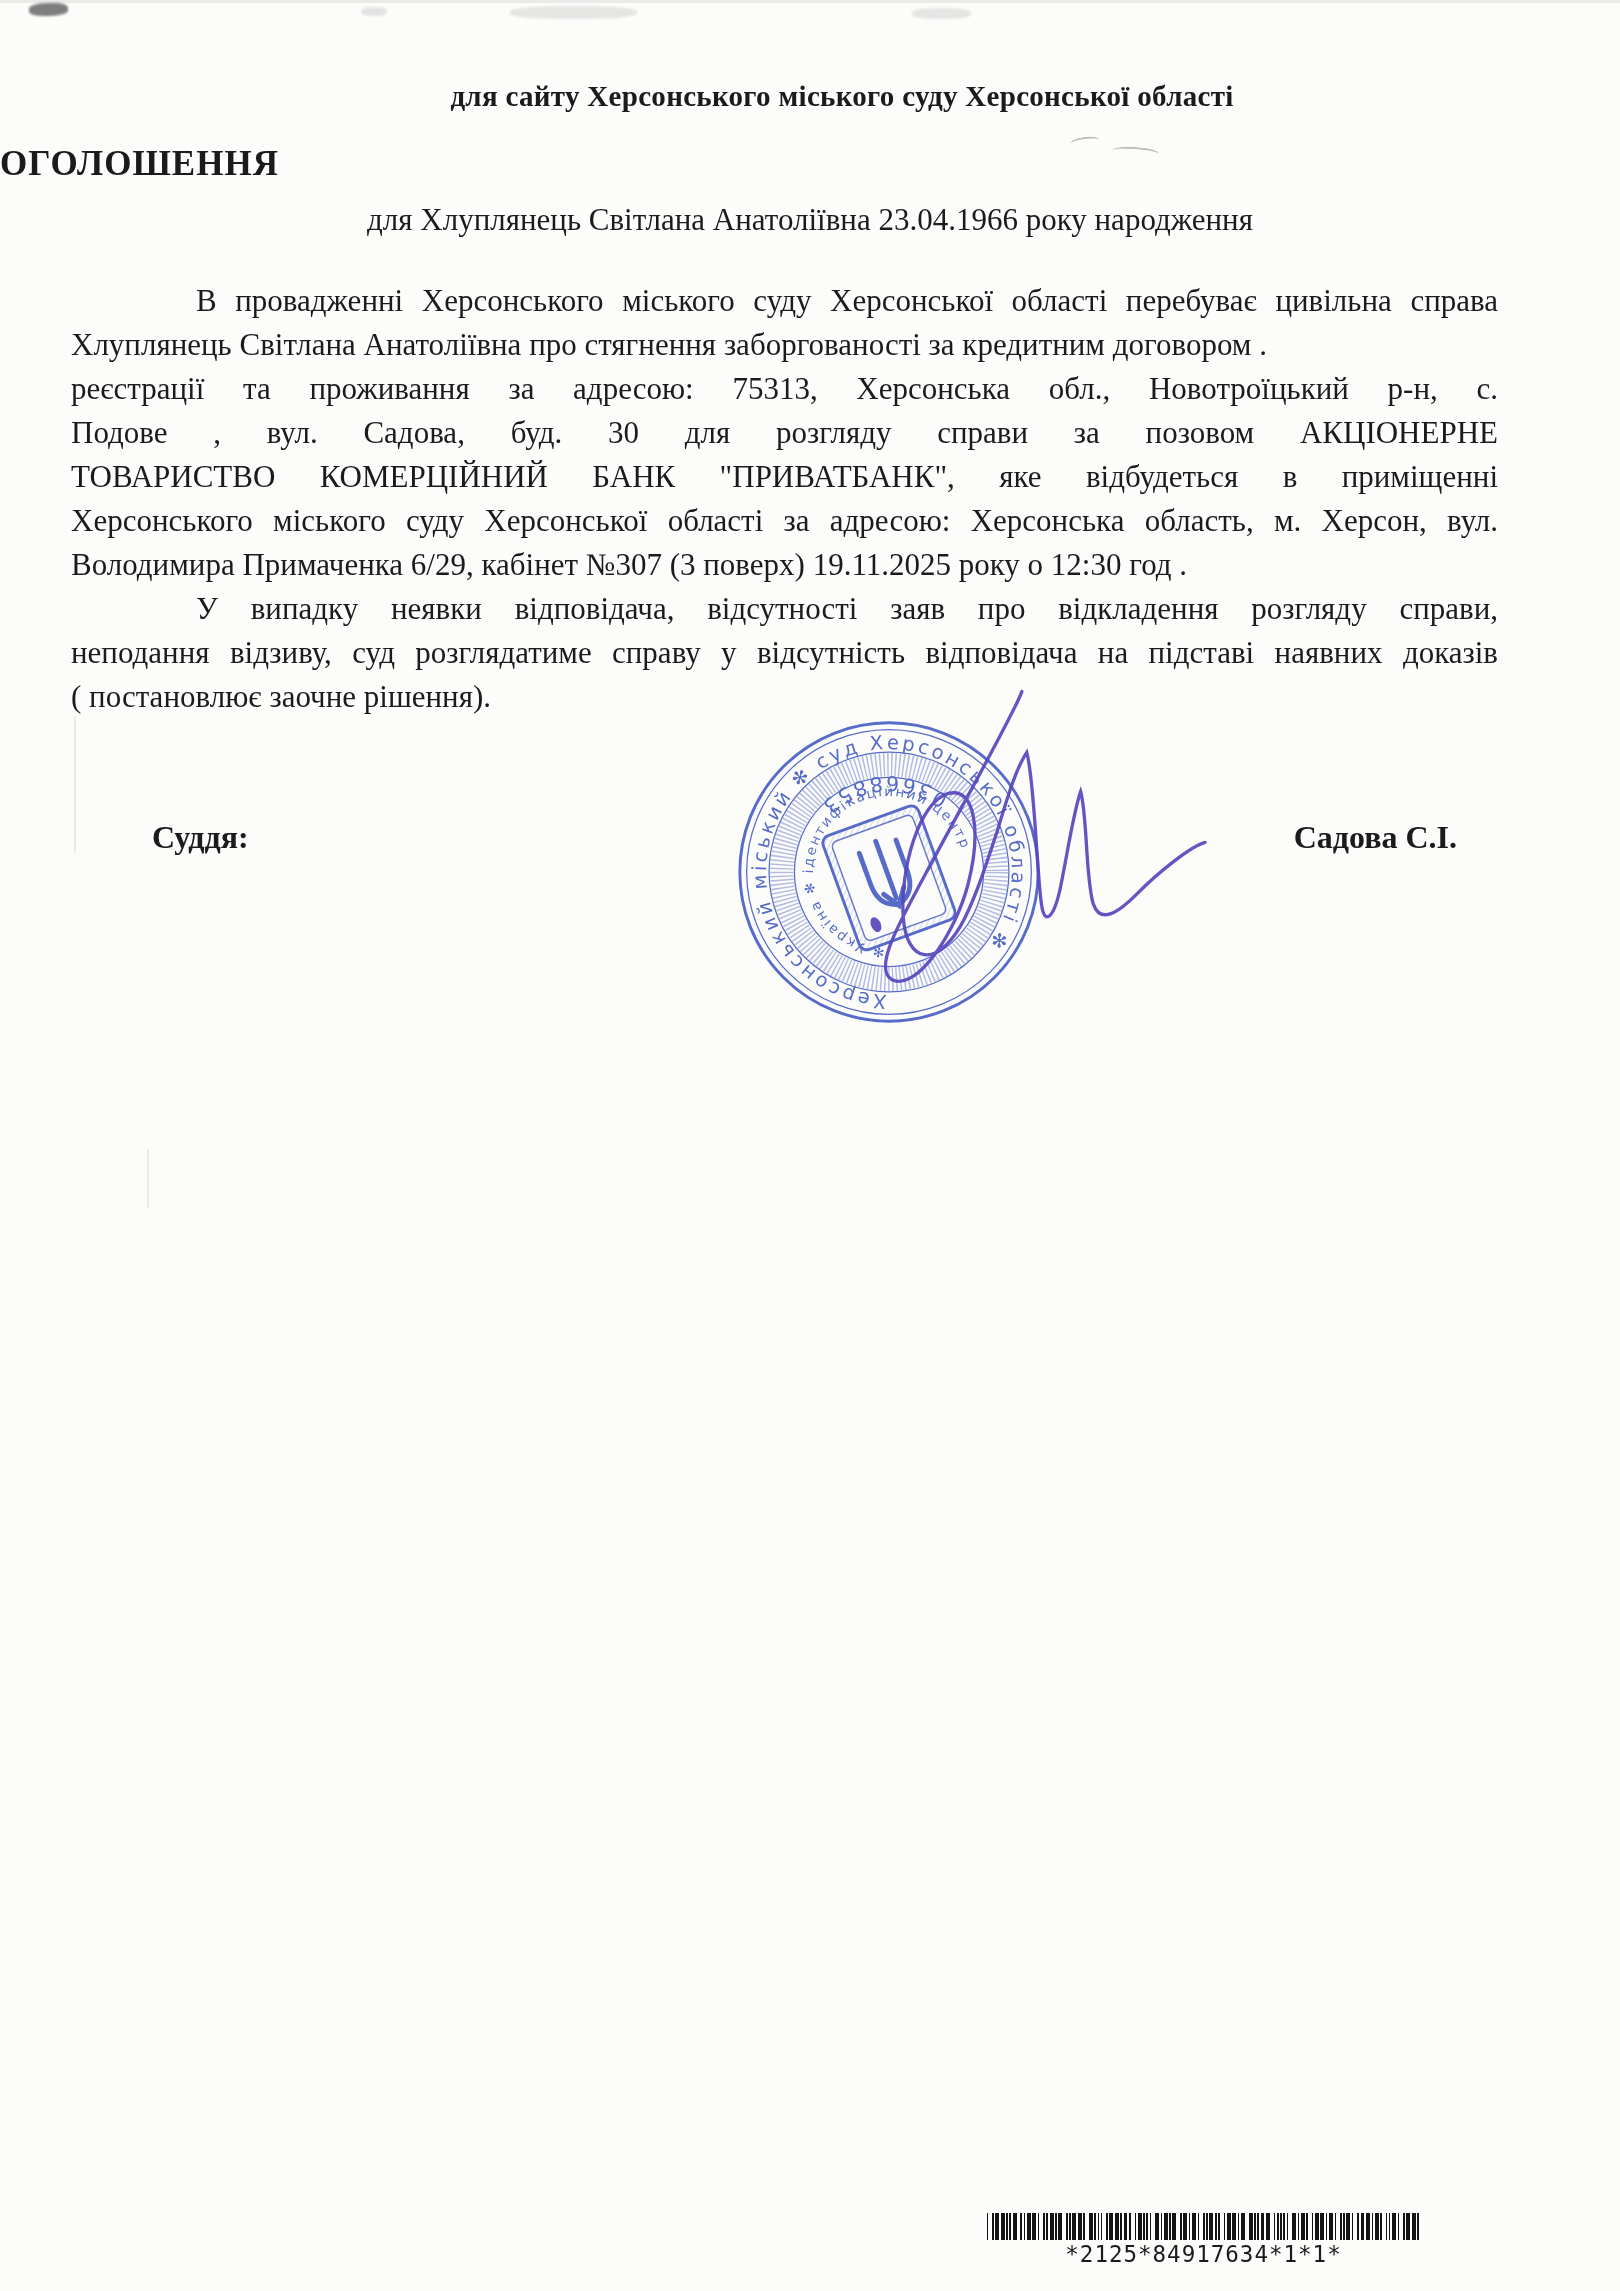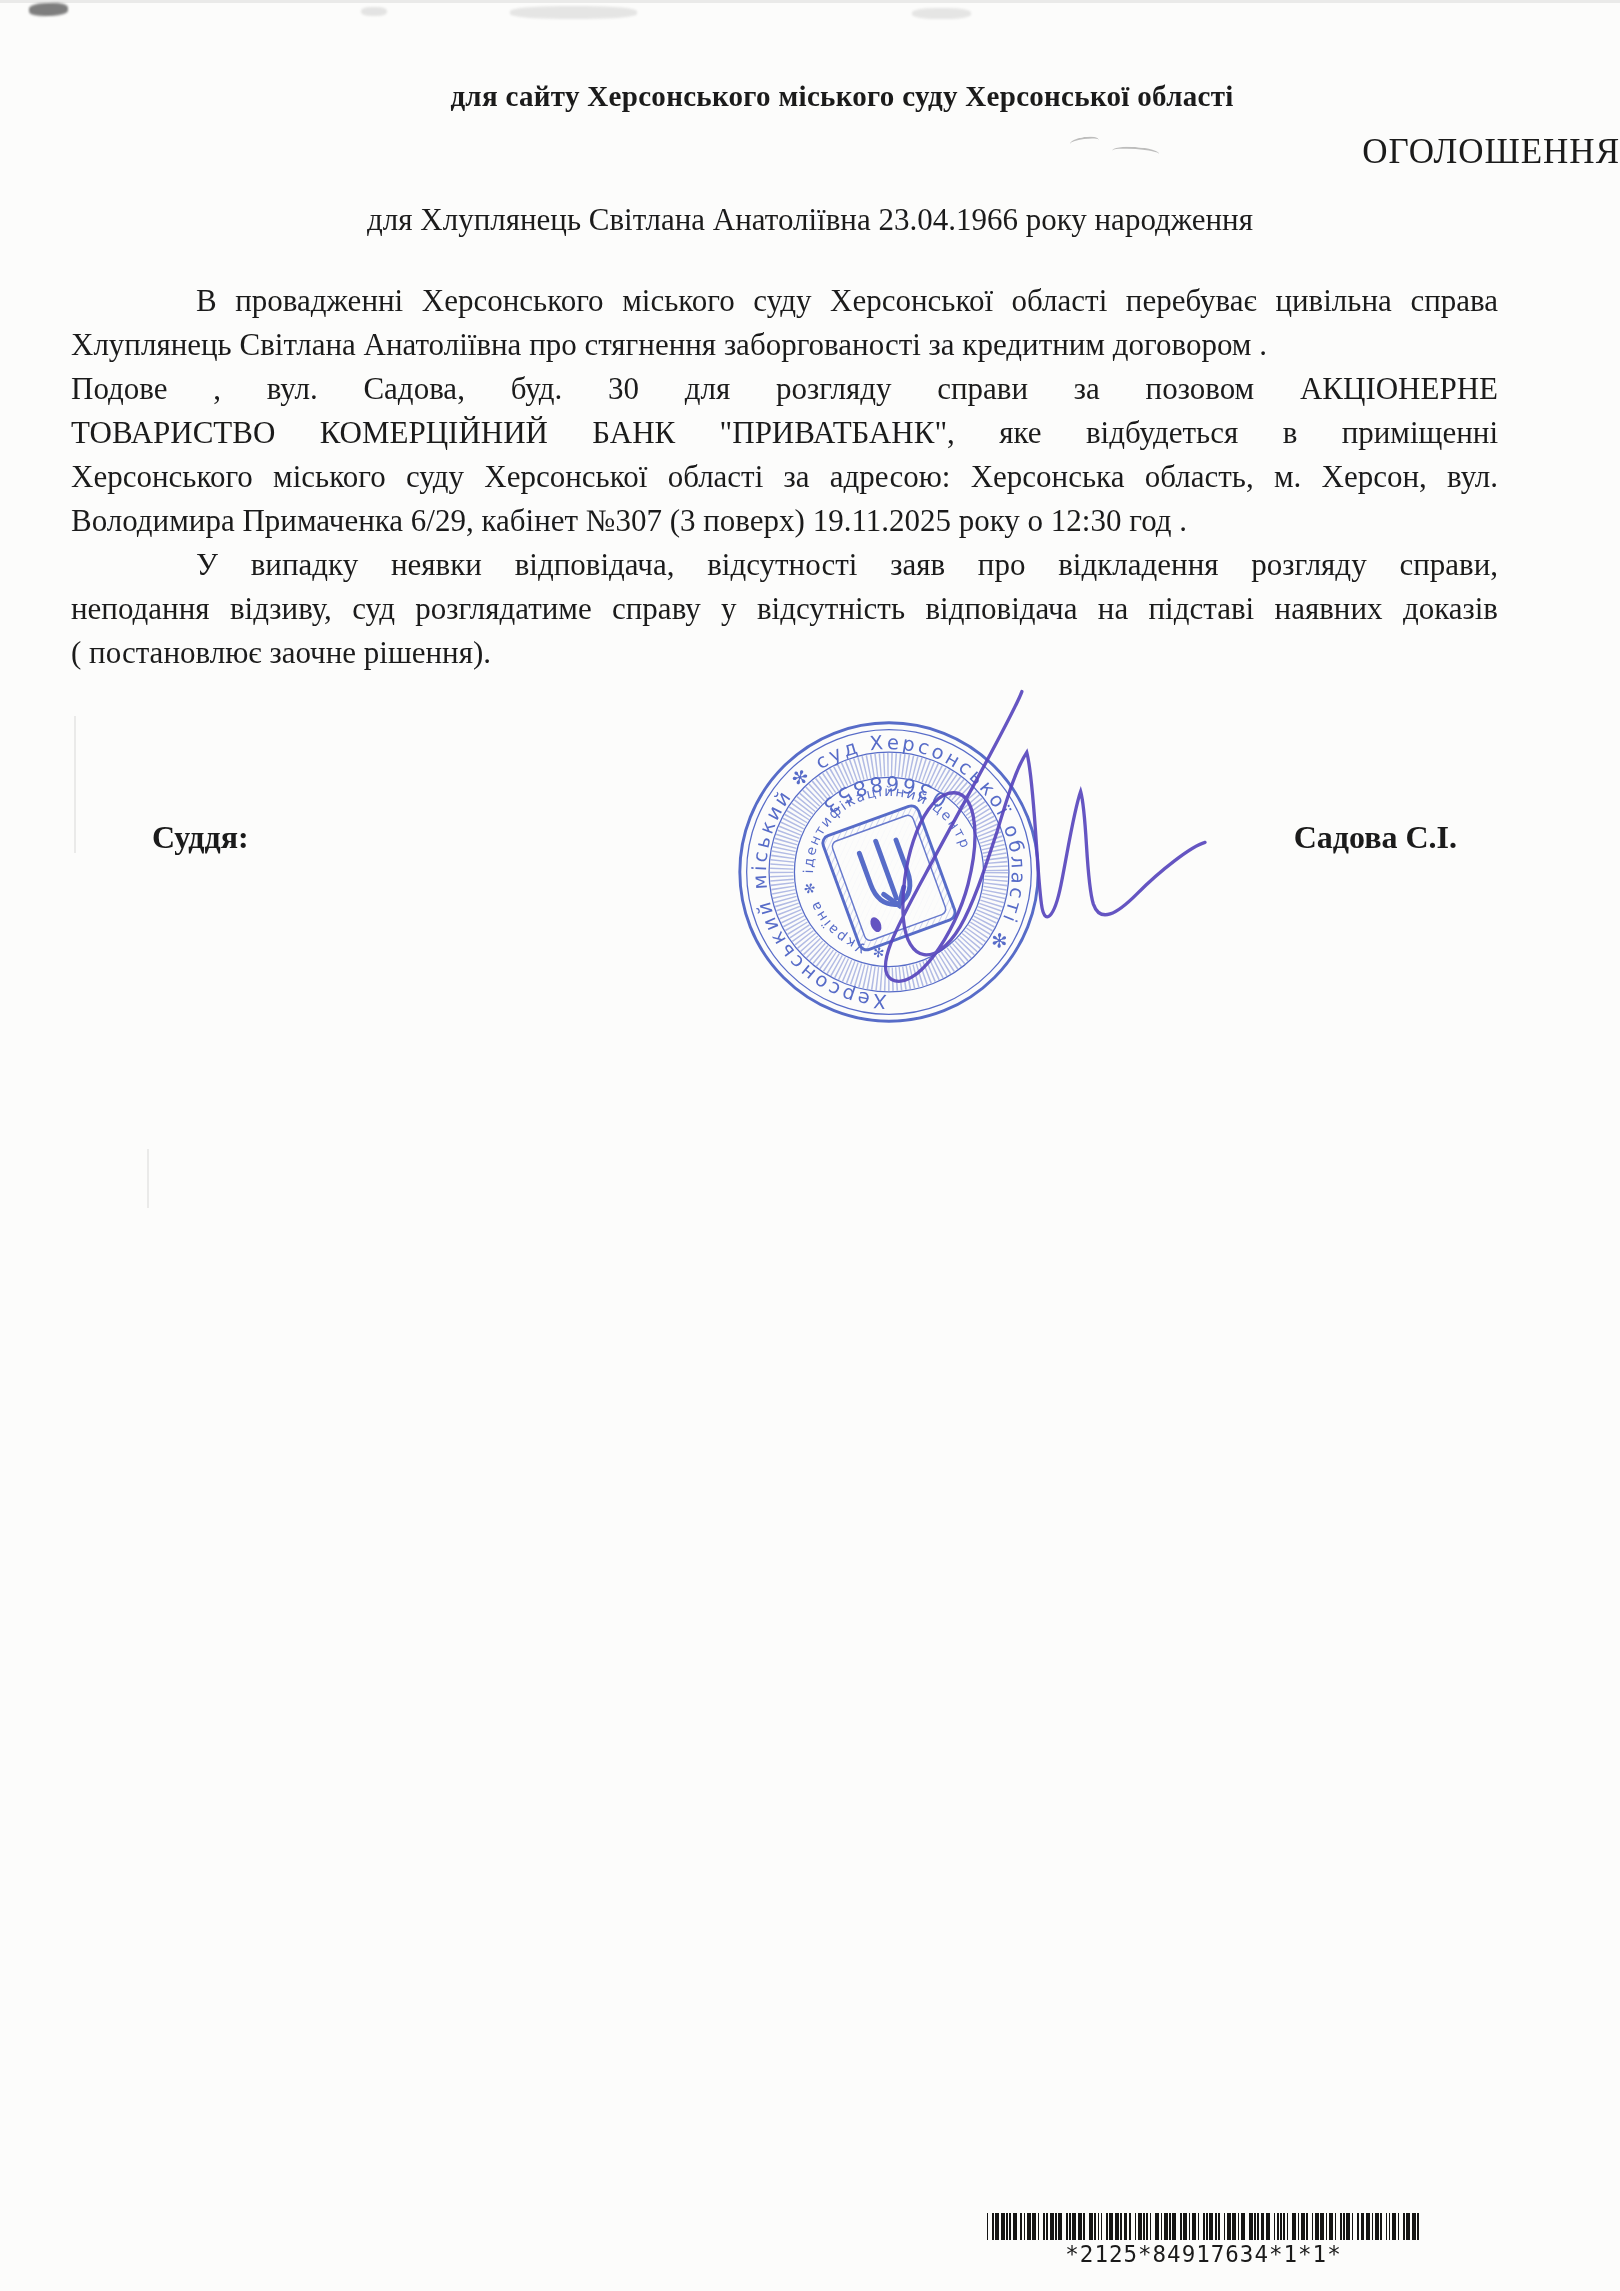--- a/index.html
+++ b/index.html
@@ -12,22 +12,22 @@
   .scan-edge{position:absolute;top:0;left:0;width:100%;height:2.9px;background:#d8d8d8;opacity:.5;}
   .smudge{position:absolute;background:#555;border-radius:40%;filter:blur(1px);}
   .scribble{position:absolute;border-top:2px solid #8a8a8a;border-radius:50%;opacity:.55;}
   .fold{position:absolute;width:2px;background:#c9c9c9;opacity:.35;}
 
   .header-line{
     position:absolute;top:80px;left:0;width:100%;text-align:center;
     font-weight:bold;font-size:29px;letter-spacing:0.3px;padding-left:32px;
   }
   .doc-title{
-    position:absolute;top:132px;left:0;width:100%;text-align:right;
-    font-weight:normal;font-size:35px;letter-spacing:1px;
+    position:absolute;top:144px;left:0;width:100%;text-align:left;
+    font-weight:bold;font-size:35px;letter-spacing:1px;
   }
   .doc-subtitle{
     position:absolute;top:202px;left:0;width:100%;text-align:center;
     font-size:31px;
   }
   .bodytext{
     position:absolute;left:71px;top:279px;width:1427px;
     font-size:31px;line-height:44px;
   }
   .line{text-align:justify;text-align-last:justify;white-space:normal;}
@@ -70,20 +70,21 @@
   <div class="fold" style="left:147px;top:1149px;height:59px;"></div>
 
   <div class="header-line">для сайту Херсонського міського суду Херсонської області</div>
   <div class="doc-title">ОГОЛОШЕННЯ</div>
   <div class="doc-subtitle">для Хлуплянець Світлана Анатоліївна 23.04.1966 року народження</div>
 
   <div class="bodytext">
     <div class="line indent">В провадженні Херсонського міського суду Херсонської області перебуває цивільна справа</div>
     <div class="line last">Хлуплянець Світлана Анатоліївна про стягнення заборгованості за кредитним договором .</div>
 
+    <div class="line">реєстрації та проживання за адресою: 75313, Херсонська обл., Новотроїцький р-н, с.</div>
     <div class="line">Подове , вул. Садова, буд. 30 для розгляду справи за позовом АКЦІОНЕРНЕ</div>
     <div class="line">ТОВАРИСТВО КОМЕРЦІЙНИЙ БАНК "ПРИВАТБАНК", яке відбудеться в приміщенні</div>
     <div class="line">Херсонського міського суду Херсонської області за адресою: Херсонська область, м. Херсон, вул.</div>
     <div class="line last">Володимира Примаченка 6/29, кабінет №307 (3 поверх) 19.11.2025 року о 12:30 год .</div>
 
     <div class="line indent">У випадку неявки відповідача, відсутності заяв про відкладення розгляду справи,</div>
     <div class="line">неподання відзиву, суд розглядатиме справу у відсутність відповідача на підставі наявних доказів</div>
     <div class="line last">( постановлює заочне рішення).</div>
   </div>
 

